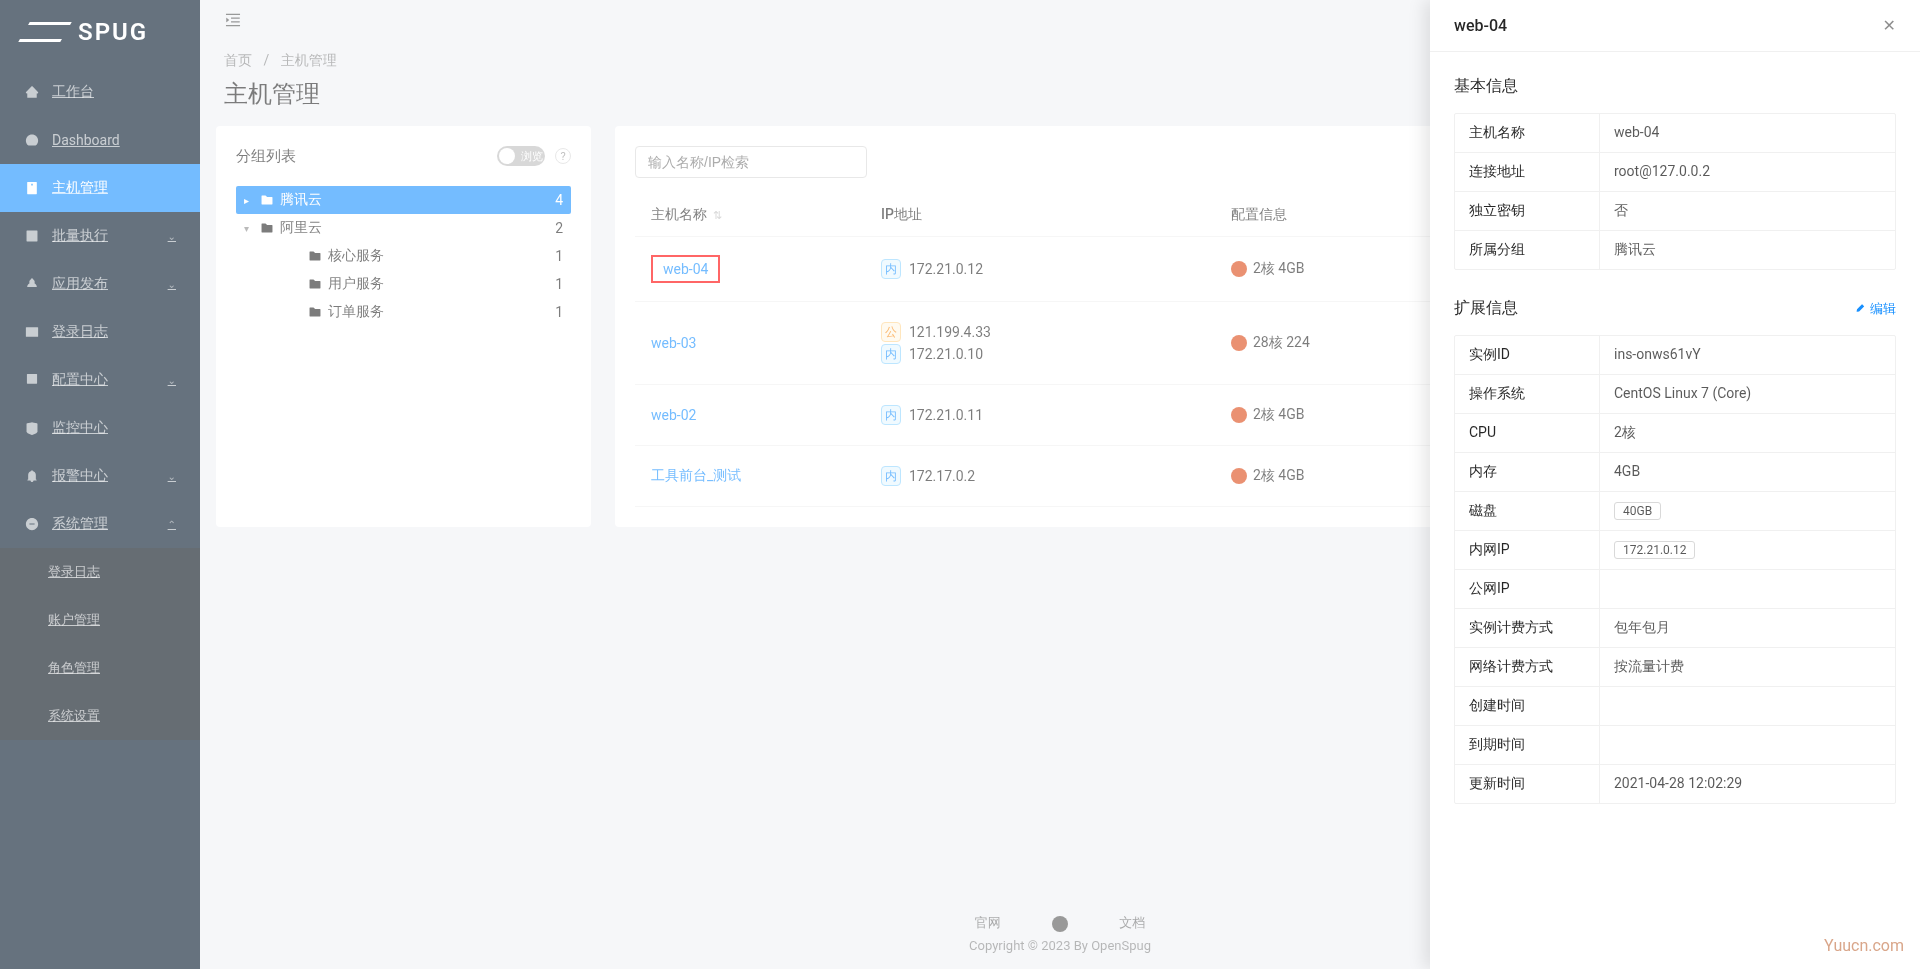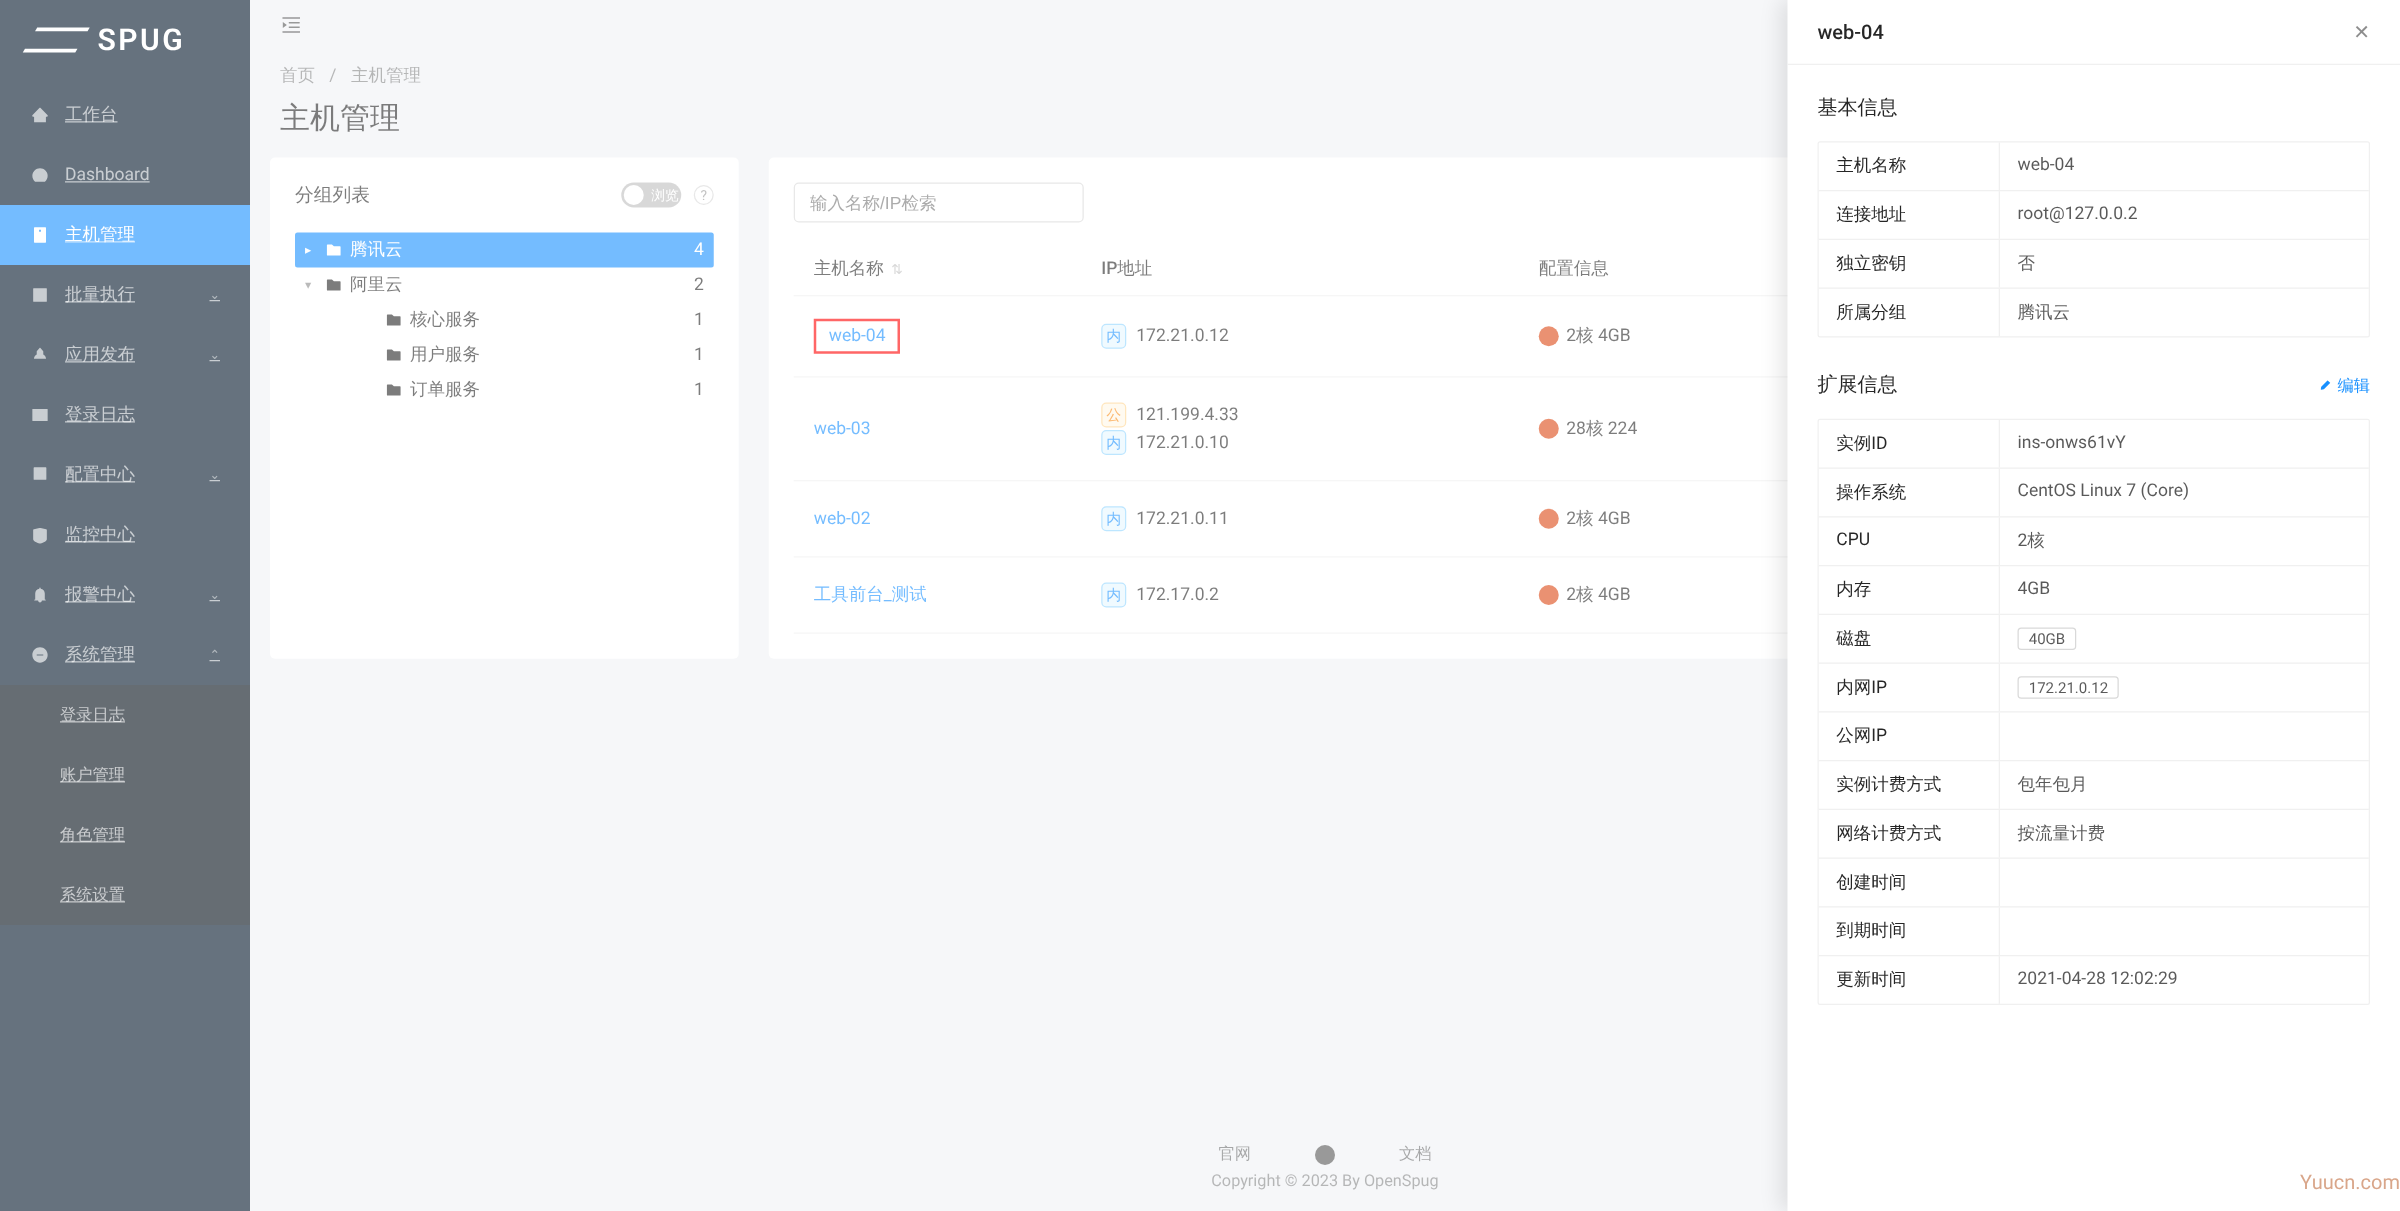--- a/index.html
+++ b/index.html
@@ -87,21 +87,21 @@
 .info-table { width: 100%; border: 1px solid #f0f0f0; border-radius: 2px; margin-bottom: 28px; }
 .info-row { display: flex; border-bottom: 1px solid #f0f0f0; }
 .info-row:last-child { border-bottom: none; }
 .info-label { width: 145px; padding: 10px 14px; color: rgba(0,0,0,0.85); border-right: 1px solid #f0f0f0; font-size: 14px; }
 .info-value { flex: 1; padding: 10px 14px; color: rgba(0,0,0,0.65); font-size: 14px; }
 .tag { display: inline-block; border: 1px solid #d9d9d9; padding: 1px 8px; border-radius: 3px; font-size: 12px; color: rgba(0,0,0,0.65); margin-right: 4px; }
 
 
 .overlay { position: absolute; inset: 0; background: rgba(255,255,255,0.4); z-index: 999; }
 
-.watermark { position: absolute; right: 0; bottom: 14px; color: #d9a68a; font-size: 16px; z-index: 2000; }
+.watermark { position: absolute; right: 16px; bottom: 14px; color: #d9a68a; font-size: 16px; z-index: 2000; }
 
 svg { display: block; }
 </style>
 </head>
 <body>
 
 <div class="app">
 
   <aside class="sidebar">
     <div class="logo">

